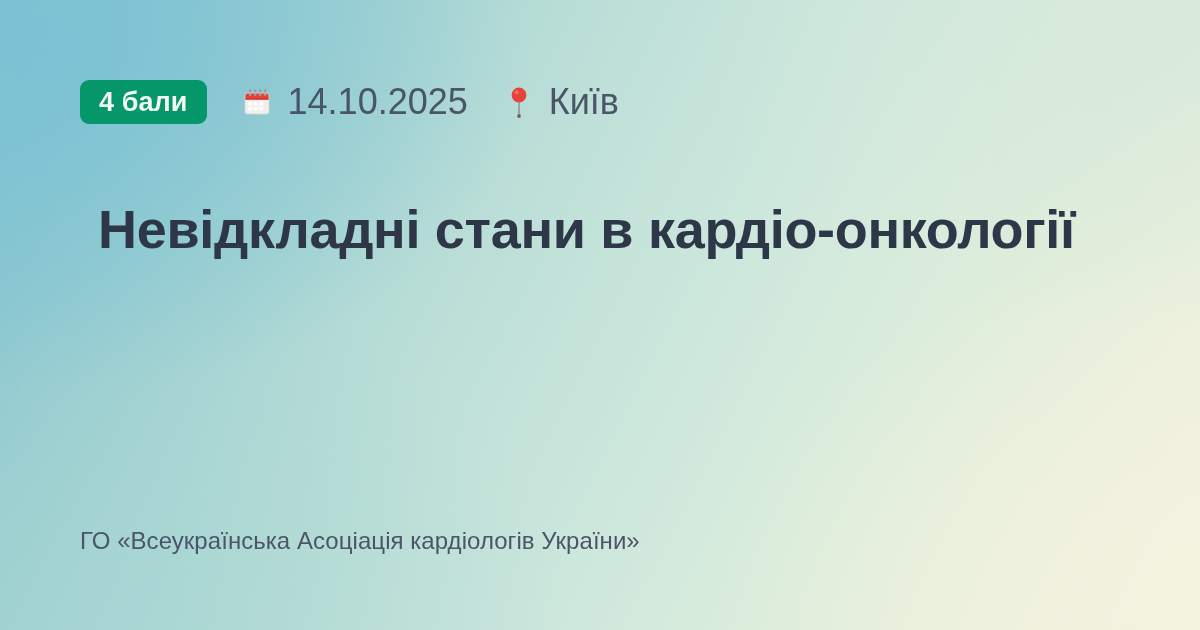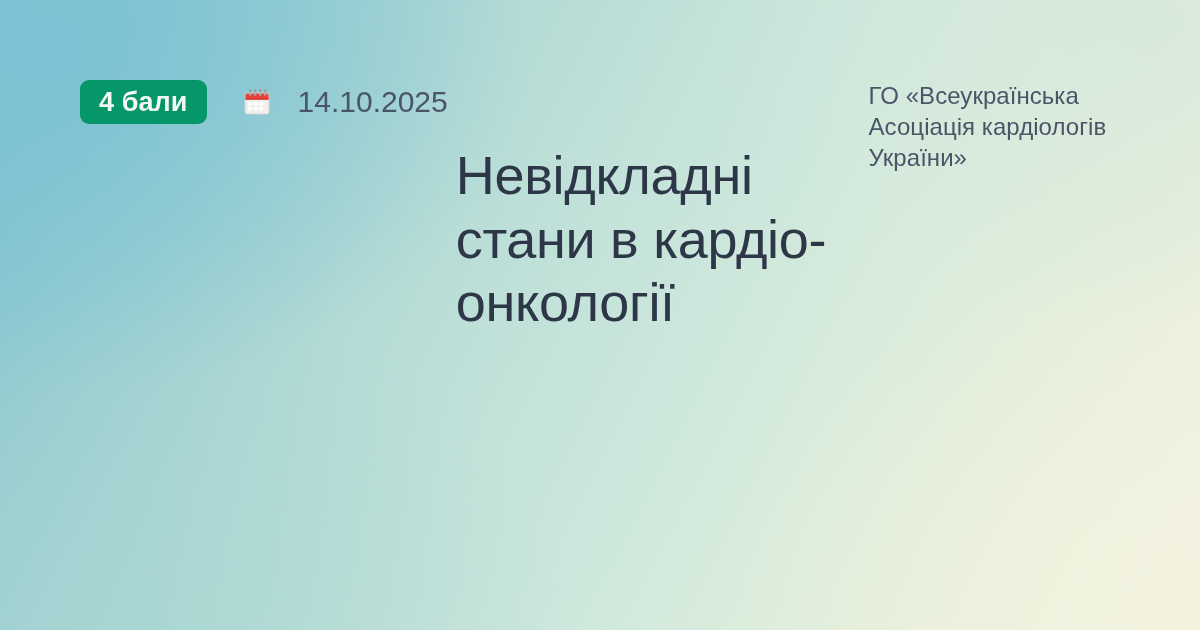--- a/index.html
+++ b/index.html
@@ -75,21 +75,21 @@
     background-position: 0 0, 2px 3px;
   }
 
   .content {
     position: relative;
     z-index: 3;
     height: 100%;
     box-sizing: border-box;
     padding: 80px 80px 74px 80px;
     display: flex;
-    flex-direction: row;
+    flex-direction: column;
   }
 
   
   .meta-row {
     display: flex;
     align-items: center;
     gap: 0;
     height: 44px;
   }
 
@@ -105,47 +105,47 @@
     font-size: 27px;
     font-weight: 700;
     letter-spacing: 0.1px;
     line-height: 1;
     white-space: nowrap;
   }
 
   .meta-item {
     display: inline-flex;
     align-items: center;
-    gap: 25px;
+    gap: 15px;
     color: #4a5568;
-    font-size: 30px;
+    font-size: 36px;
     font-weight: 500;
     line-height: 1;
     white-space: nowrap;
   }
   .meta-item.date { margin-left: 34px; }
   .meta-item.place { margin-left: 36px; }
 
   .meta-text { display: inline-block; }
 
   
   .icon {
     display: inline-block;
     flex: 0 0 auto;
     line-height: 0;
   }
   .icon svg { display: block; }
 
   
   .title {
-    margin: 8px;
+    margin: 18px;
     padding-top: 56px;
     color: #2d3748;
     font-size: 54px;
-    font-weight: 400;
+    font-weight: 700;
     line-height: 1.18;
     letter-spacing: -0.3px;
     max-width: 1060px;
   }
 
   .spacer { flex: 1 1 auto; }
 
   
   .footer {
     color: #4a5568;
@@ -191,20 +191,31 @@
               <rect x="7" y="21" width="4" height="3.4" rx="0.6"></rect>
               <rect x="12.6" y="21" width="4" height="3.4" rx="0.6"></rect>
               <rect x="18.2" y="21" width="4" height="3.4" rx="0.6"></rect>
             </g>
             <rect x="4" y="7" width="24" height="21" rx="2.5" fill="none" stroke="#d9d7d2" stroke-width="0.8"></rect>
           </svg>
         </span>
         <span class="meta-text">14.10.2025</span>
       </span>
 
+      <span class="meta-item place">
+        <span class="icon">
+          <svg width="30" height="34" viewBox="0 0 30 34" aria-hidden="true">
+            <path d="M14.4 14 L15.6 14 L15.9 31.5 L14.1 31.5 Z" fill="#8f9397"></path>
+            <path d="M13.4 29.5 h3.2 v3.2 h-3.2 Z" fill="#5a5f63"></path>
+            <circle cx="15" cy="10" r="7.4" fill="#e8413a"></circle>
+            <circle cx="12.6" cy="7.3" r="2.1" fill="#f2766f" opacity="0.85"></circle>
+          </svg>
+        </span>
+        <span class="meta-text">Київ</span>
+      </span>
 
     </div>
 
     <h1 class="title">Невідкладні стани в кардіо-онкології</h1>
 
     <div class="spacer"></div>
 
     <div class="footer">ГО «Всеукраїнська Асоціація кардіологів України»</div>
 
   </div>

